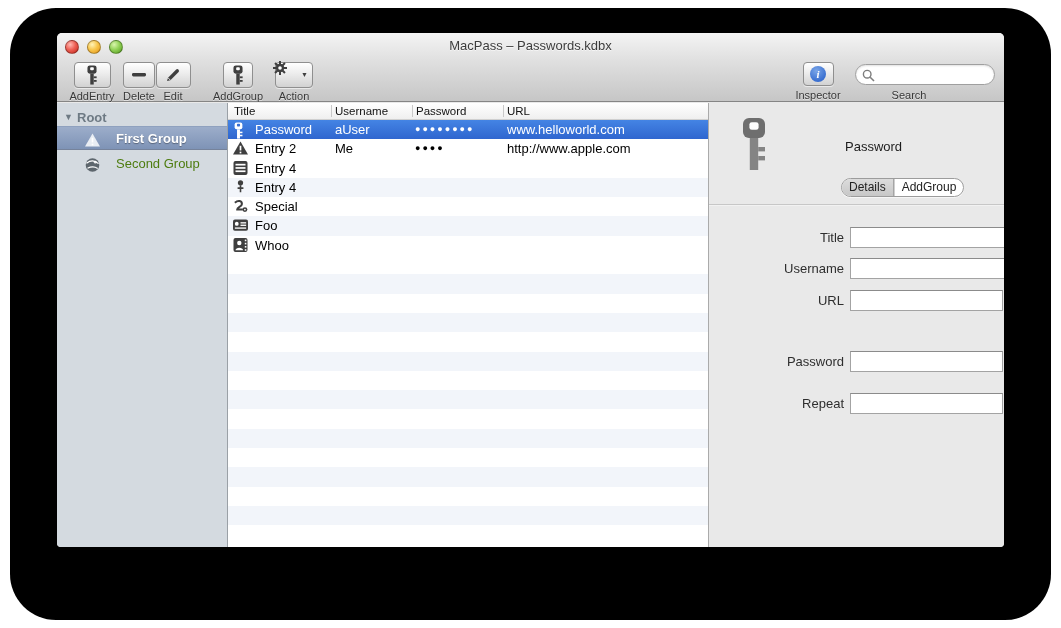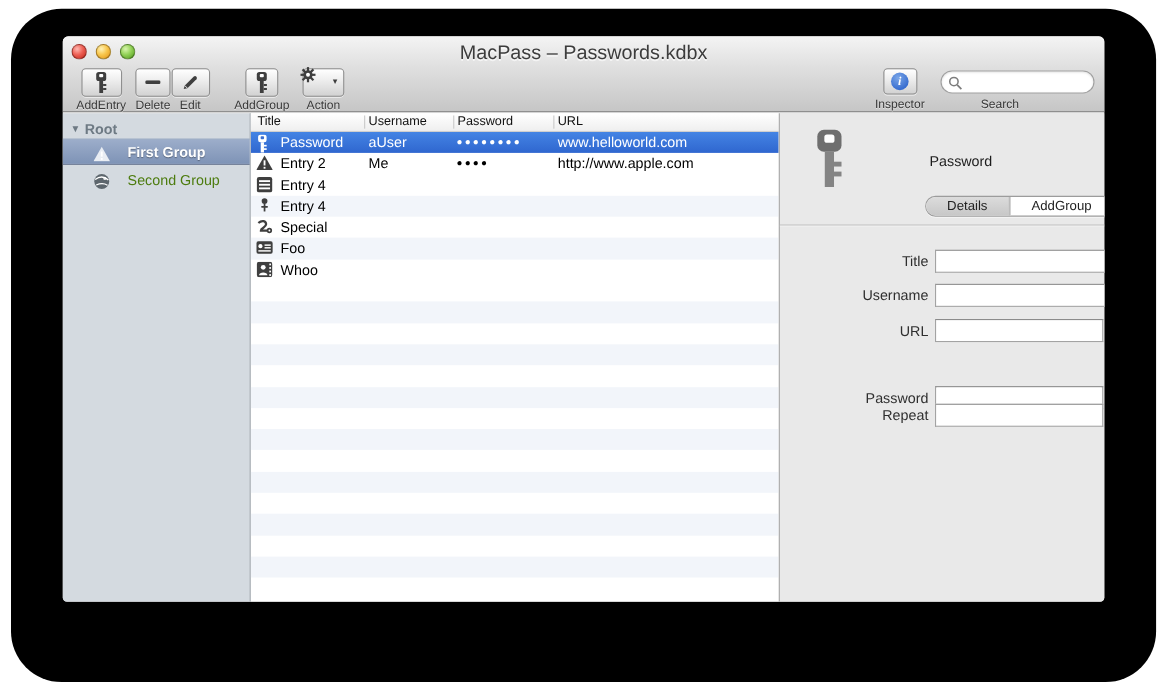--- a/index.html
+++ b/index.html
@@ -3,21 +3,21 @@
 <meta charset="utf-8">
 <style>
   html,body{margin:0;padding:0;background:#fff;width:1061px;height:628px;overflow:hidden;
     font-family:"Liberation Sans","DejaVu Sans",sans-serif;-webkit-font-smoothing:antialiased;}
   *{box-sizing:border-box;}
   .shadow-bg{position:absolute;left:10px;top:8px;width:1041px;height:612px;background:#000;border-radius:46px;}
   .win{position:absolute;left:57px;top:33px;width:947px;height:514px;border-radius:5px 5px 4px 4px;overflow:hidden;background:#e9e9e9;}
   
   .chrome{position:absolute;left:0;top:0;width:100%;height:69px;
     background:linear-gradient(#f4f4f4,#e0e0e0 40%,#c6c6c6);border-bottom:1px solid #858585;}
-  .wintitle{position:absolute;left:0;right:0;top:5px;text-align:center;font-size:18px;color:#3c3c3c;text-shadow:0 1px 0 rgba(255,255,255,.6);}
+  .wintitle{position:absolute;left:0;right:0;top:5px;text-align:center;font-size:13px;color:#3c3c3c;text-shadow:0 1px 0 rgba(255,255,255,.6);}
   .tl{position:absolute;top:7px;width:14px;height:14px;border-radius:50%;border:1px solid rgba(0,0,0,.3);}
   .tl.red{left:8px;background:radial-gradient(circle at 35% 30%,#ffb9b2,#ee6156 45%,#d13a2e 80%);}
   .tl.yellow{left:30px;background:radial-gradient(circle at 35% 30%,#fff3b8,#f8c74e 45%,#eaa529 80%);}
   .tl.green{left:52px;background:radial-gradient(circle at 35% 30%,#d9f5ad,#93d258 45%,#68ad30 80%);}
   .titem{position:absolute;top:29px;text-align:center;}
   .tbtn{display:inline-block;height:26px;border:1px solid #8f8f8f;border-radius:4px;vertical-align:top;
     background:linear-gradient(#ffffff,#ececec 45%,#d2d2d2);box-shadow:0 1px 0 rgba(255,255,255,.55);
     position:relative;cursor:default;}
   .tbtn svg{position:absolute;left:50%;top:50%;transform:translate(-50%,-50%);}
   .tlabel{font-size:11px;color:#383838;margin-top:2px;text-shadow:0 1px 0 rgba(255,255,255,.5);}
@@ -53,21 +53,21 @@
   .trow .ct{position:absolute;left:27px;top:2px;}
   .trow .cu{position:absolute;left:107px;top:2px;}
   .trow .cp{position:absolute;left:187px;top:2px;font-size:9px;letter-spacing:2px;line-height:15px;}
   .trow .cl{position:absolute;left:279px;top:2px;}
   
   .inspector{position:absolute;left:651px;top:70px;right:0;bottom:0;background:#e9e9e9;border-left:1px solid #aaaaaa;}
   .bigkey{position:absolute;left:30px;top:14px;}
   .etitle{position:absolute;left:136px;top:36px;font-size:13px;color:#1c1c1c;}
   .segs{position:absolute;left:132px;top:75px;height:19px;border:1px solid #9c9c9c;border-radius:10px;overflow:hidden;
     background:#fff;display:flex;box-shadow:0 1px 0 rgba(255,255,255,.6);}
-  .seg{font-size:12px;color:#222;line-height:17px;padding:0 19px;cursor:default;}
+  .seg{font-size:12px;color:#222;line-height:17px;padding:0 7px;cursor:default;}
   .seg.on{background:linear-gradient(#dcdcdc,#c7c7c7);border-right:1px solid #a5a5a5;}
   .seg.off{border-left:1px solid #cfcfcf;}
   .insdiv{position:absolute;left:0;right:0;top:101px;height:1px;background:#c7c7c7;box-shadow:0 1px 0 #f2f2f2;}
   .frow{position:absolute;left:0;right:0;height:21px;}
   .frow .flabel{position:absolute;left:10px;width:125px;top:3px;font-size:13px;color:#2e2e2e;text-align:right;}
   .frow input{position:absolute;left:141px;top:0;height:21px;border:1px solid #a3a3a3;border-top-color:#8b8b8b;
     background:#fff;font-size:13px;padding:0 4px;outline:none;}
   .frow input.wide{width:191px;} .frow input.narrow{width:153px;}
 </style>
 </head>
@@ -282,19 +282,19 @@
           <input class="wide" value="" style="">
         </div>
         <div class="frow" style="top: 187px;">
           <span class="flabel">URL</span>
           <input class="narrow" value="" style="">
         </div>
         <div class="frow" style="top: 248px;">
           <span class="flabel">Password</span>
           <input class="narrow" value="" style="">
         </div>
-        <div class="frow" style="top: 264px; padding-left: 20px;">
+        <div class="frow" style="top: 290px; padding-left: 20px;">
           <span class="flabel">Repeat</span>
           <input class="narrow" value="" style="">
         </div>
       </div>
   </div>
 </div>
 
 </body></html>

